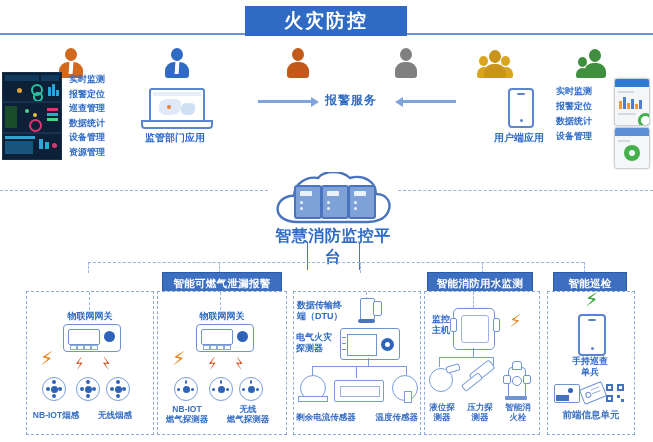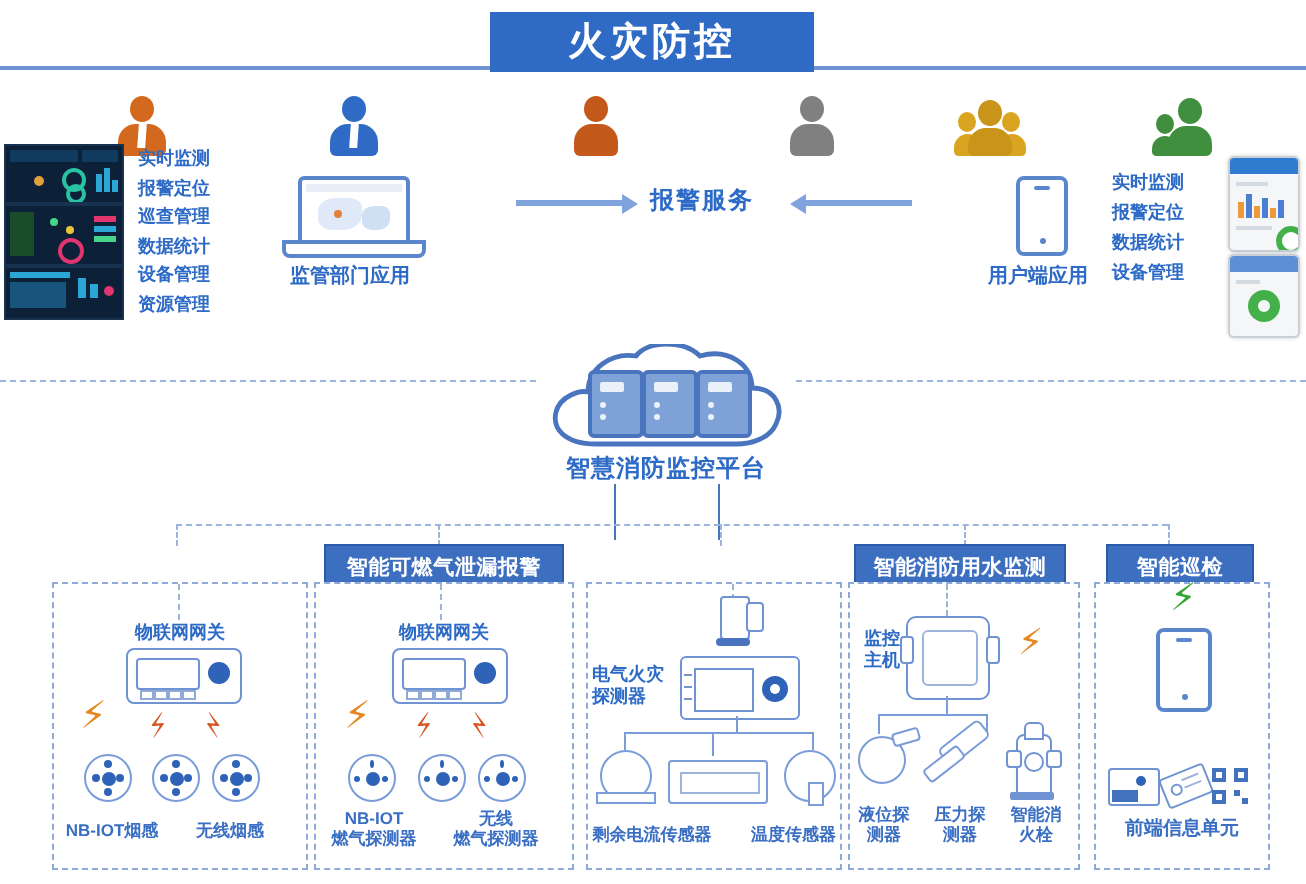--- a/index.html
+++ b/index.html
@@ -246,21 +246,21 @@
       <div class="slot" style="left:4px;top:4px;width:12px;height:5px;"></div>
       <div class="sdot" style="left:4px;top:14px;"></div>
       <div class="sdot" style="left:4px;top:20px;"></div>
     </div>
     <div class="server" style="left:76px;top:13px;width:24px;height:30px;">
       <div class="slot" style="left:4px;top:4px;width:12px;height:5px;"></div>
       <div class="sdot" style="left:4px;top:14px;"></div>
       <div class="sdot" style="left:4px;top:20px;"></div>
     </div>
   </div>
-  <div class="blue-txt" style="position:absolute;left:273px;top:226px;width:120px;text-align:center;font-size:12px;letter-spacing:.5px;">智慧消防监控平台</div>
+  <div class="blue-txt" style="position:absolute;left:273px;top:226px;width:120px;text-align:center;font-size:16px;letter-spacing:.5px;">智慧消防监控平台</div>
 
   <div class="hline-d" style="left:0px;top:190px;width:268px;"></div>
   <div class="hline-d" style="left:398px;top:190px;width:255px;"></div>
 
   <div class="vline" style="left:307px;top:242px;height:28px;"></div>
   <div class="vline" style="left:359px;top:242px;height:28px;"></div>
   <div class="hline-d" style="left:88px;top:262px;width:496px;"></div>
   <div class="vline-d" style="left:88px;top:262px;height:11px;"></div>
   <div class="vline-d" style="left:219px;top:262px;height:11px;"></div>
   <div class="vline-d" style="left:360px;top:262px;height:11px;"></div>
@@ -347,20 +347,22 @@
     </div>
     <div class="cap" style="left:0px;top:112px;width:58px;white-space:pre-line;">NB-IOT
 燃气探测器</div>
     <div class="cap" style="left:58px;top:112px;width:64px;white-space:pre-line;">无线
 燃气探测器</div>
   </div>
 
   <div class="box" style="left:293px;width:126px;">
     <div class="vline-d" style="left:72px;top:0px;height:8px;"></div>
 
+    <div class="blue-txt" style="position:absolute;left:3px;top:8px;width:62px;font-size:9px;line-height:11px;white-space:pre-line;">数据传输终
+端（DTU）</div>
     <div class="dtu" style="left:66px;top:6px;width:13px;height:20px;"></div>
     <div class="dtu" style="left:79px;top:9px;width:7px;height:13px;"></div>
     <div class="dtu" style="left:64px;top:27px;width:17px;height:4px;background:#4a74bd;border:none;"></div>
 
     <div class="blue-txt" style="position:absolute;left:2px;top:40px;width:42px;font-size:9px;line-height:11px;white-space:pre-line;">电气火灾
 探测器</div>
     <div class="detector" style="left:46px;top:36px;width:58px;height:30px;">
       <div style="position:absolute;left:6px;top:5px;width:28px;height:20px;border:1.4px solid #6f93d3;background:#fff;"></div>
       <div style="position:absolute;left:40px;top:9px;width:13px;height:13px;border-radius:50%;background:#2f63b8;"></div>
       <div style="position:absolute;left:44px;top:13px;width:5px;height:5px;border-radius:50%;background:#fff;"></div>
@@ -432,20 +434,22 @@
   <div class="box-head" style="left:553px;top:272px;width:72px;">
     <span>智能巡检</span>
   </div>
   <div class="box" style="left:547px;width:86px;">
     <div class="bolt green" style="left:37px;top:-2px;font-size:19px;">⚡</div>
 
     <div class="mob" style="left:30px;top:22px;width:24px;height:38px;">
       <div class="mspk" style="left:8px;top:3px;width:8px;"></div>
       <div class="mdot" style="left:10.5px;top:31px;"></div>
     </div>
+    <div class="blue-txt" style="position:absolute;left:10px;top:64px;width:64px;text-align:center;font-size:9px;line-height:11px;white-space:pre-line;">手持巡查
+单兵</div>
 
     <div class="rfid" style="left:6px;top:92px;width:24px;height:17px;">
       <div style="position:absolute;left:13px;top:3px;width:5px;height:5px;border-radius:50%;background:#2f63b8;"></div>
       <div style="position:absolute;left:1px;top:10px;width:13px;height:6px;background:#4272bd;"></div>
     </div>
     <div class="tag" style="left:33px;top:93px;width:22px;height:14px;transform:rotate(-22deg);border-radius:2px;">
       <div style="position:absolute;left:3px;top:4px;width:4px;height:4px;border-radius:50%;border:1.2px solid #6f93d3;"></div>
       <div style="position:absolute;left:10px;top:3px;width:9px;height:1.4px;background:#9db4dd;"></div>
       <div style="position:absolute;left:10px;top:7px;width:9px;height:1.4px;background:#9db4dd;"></div>
     </div>

